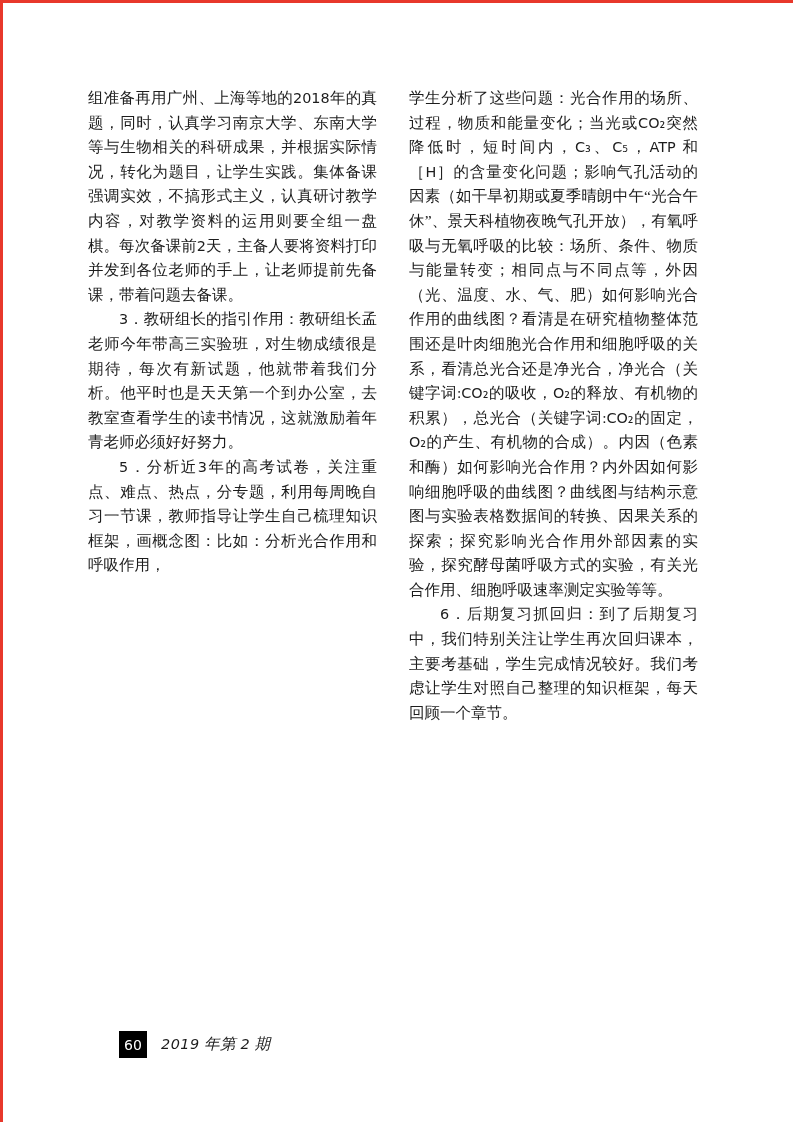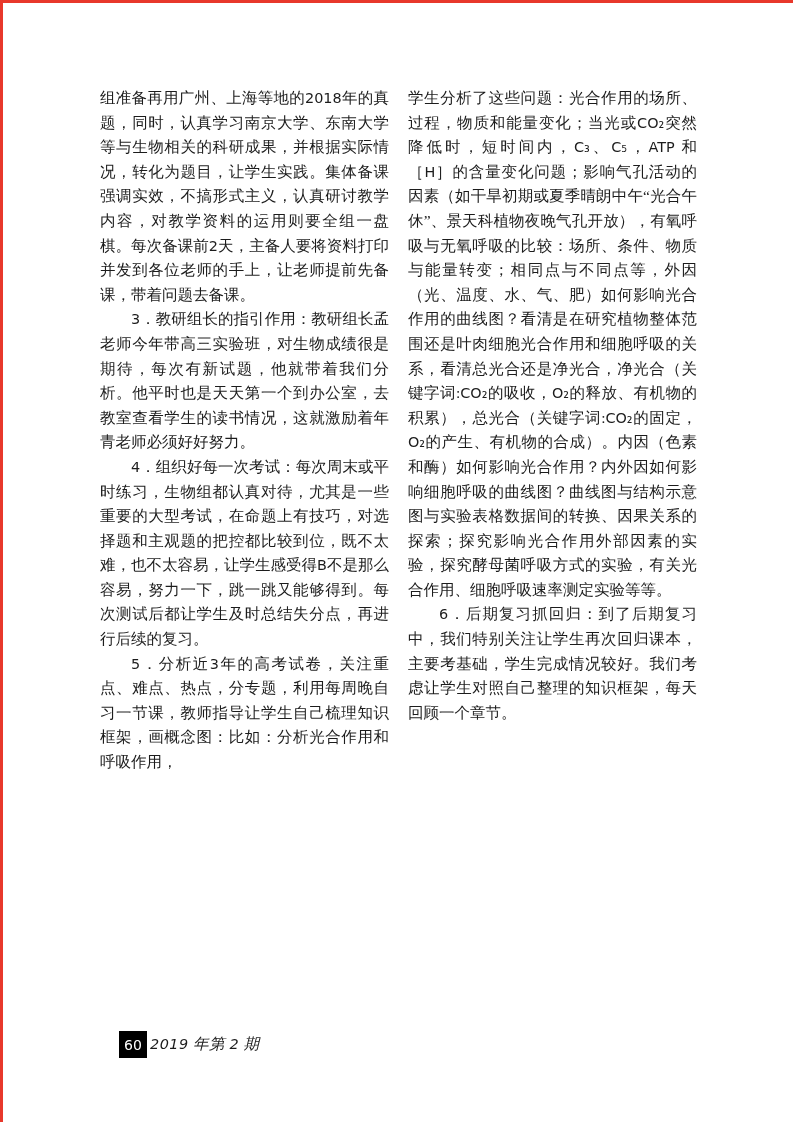--- a/index.html
+++ b/index.html
@@ -28,25 +28,25 @@
     background: var(--edge-mark, #e8382b);
   }
   .edge-left {
     position: absolute;
     top: 0; left: 0;
     width: 3px; height: 100%;
     background: var(--edge-mark, #e8382b);
   }
   .columns {
     position: absolute;
-    left: 100px;
+    left: 88px;
     top: 86px;
     width: 597px;
     display: flex;
-    gap: 19px;
+    gap: 32px;
   }
   .col {
     width: 289px;
     flex: 0 0 289px;
   }
   .para {
     margin: 0;
     font-size: 15.5px;
     line-height: 24.6px;
     text-align: justify;
@@ -60,21 +60,21 @@
   .lat {
     font-family: "DejaVu Sans", "Liberation Sans", sans-serif;
     font-size: 0.93em;
   }
   .footer {
     position: absolute;
     left: 119px;
     top: 1031px;
     display: flex;
     align-items: center;
-    gap: 3px;
+    gap: 14px;
   }
   .badge {
     width: 28px;
     height: 27px;
     background: var(--page-badge-bg, #000000);
     color: var(--page-badge-text, #ffffff);
     display: flex;
     align-items: center;
     justify-content: center;
     font-family: "DejaVu Sans", "Liberation Sans", sans-serif;
@@ -92,21 +92,20 @@
 <div class="page">
 
   <div class="edge-top"></div>
   <div class="edge-left"></div>
 
   <div class="columns">
 
     <div class="col">
       <p class="para">组准备再用广州、上海等地的<span class="lat">2018</span>年的真题，同时，认真学习南京大学、东南大学等与生物相关的科研成果，并根据实际情况，转化为题目，让学生实践。集体备课强调实效，不搞形式主义，认真研讨教学内容，对教学资料的运用则要全组一盘棋。每次备课前<span class="lat">2</span>天，主备人要将资料打印并发到各位老师的手上，让老师提前先备课，带着问题去备课。</p>
       <p class="para indent"><span class="lat">3</span>．教研组长的指引作用：教研组长孟老师今年带高三实验班，对生物成绩很是期待，每次有新试题，他就带着我们分析。他平时也是天天第一个到办公室，去教室查看学生的读书情况，这就激励着年青老师必须好好努力。</p>
-      <p class="para indent"><span class="lat">4</span>．组织好每一次考试：每次周末或平时练习，生物组都认真对待，尤其是一些重要的大型考试，在命题上有技巧，对选择题和主观题的把控都比较到位，既不太难，也不太容易，让学生感受得<span class="lat">B</span>不是那么容易，努力一下，跳一跳又能够得到。每次测试后都让学生及时总结失分点，再进行后续的复习。</p>
       <p class="para indent"><span class="lat">5</span>．分析近<span class="lat">3</span>年的高考试卷，关注重点、难点、热点，分专题，利用每周晚自习一节课，教师指导让学生自己梳理知识框架，画概念图：比如：分析光合作用和呼吸作用，</p>
     </div>
 
     <div class="col">
       <p class="para">学生分析了这些问题：光合作用的场所、过程，物质和能量变化；当光或<span class="lat">CO₂</span>突然降低时，短时间内，<span class="lat">C₃</span>、<span class="lat">C₅</span>，<span class="lat">ATP</span> 和［<span class="lat">H</span>］的含量变化问题；影响气孔活动的因素（如干旱初期或夏季晴朗中午“光合午休”、景天科植物夜晚气孔开放），有氧呼吸与无氧呼吸的比较：场所、条件、物质与能量转变；相同点与不同点等，外因（光、温度、水、气、肥）如何影响光合作用的曲线图？看清是在研究植物整体范围还是叶肉细胞光合作用和细胞呼吸的关系，看清总光合还是净光合，净光合（关键字词:<span class="lat">CO₂</span>的吸收，<span class="lat">O₂</span>的释放、有机物的积累），总光合（关键字词:<span class="lat">CO₂</span>的固定，<span class="lat">O₂</span>的产生、有机物的合成）。内因（色素和酶）如何影响光合作用？内外因如何影响细胞呼吸的曲线图？曲线图与结构示意图与实验表格数据间的转换、因果关系的探索；探究影响光合作用外部因素的实验，探究酵母菌呼吸方式的实验，有关光合作用、细胞呼吸速率测定实验等等。</p>
       <p class="para indent"><span class="lat">6</span>．后期复习抓回归：到了后期复习中，我们特别关注让学生再次回归课本，主要考基础，学生完成情况较好。我们考虑让学生对照自己整理的知识框架，每天回顾一个章节。</p>
     </div>
 
   </div>
 

